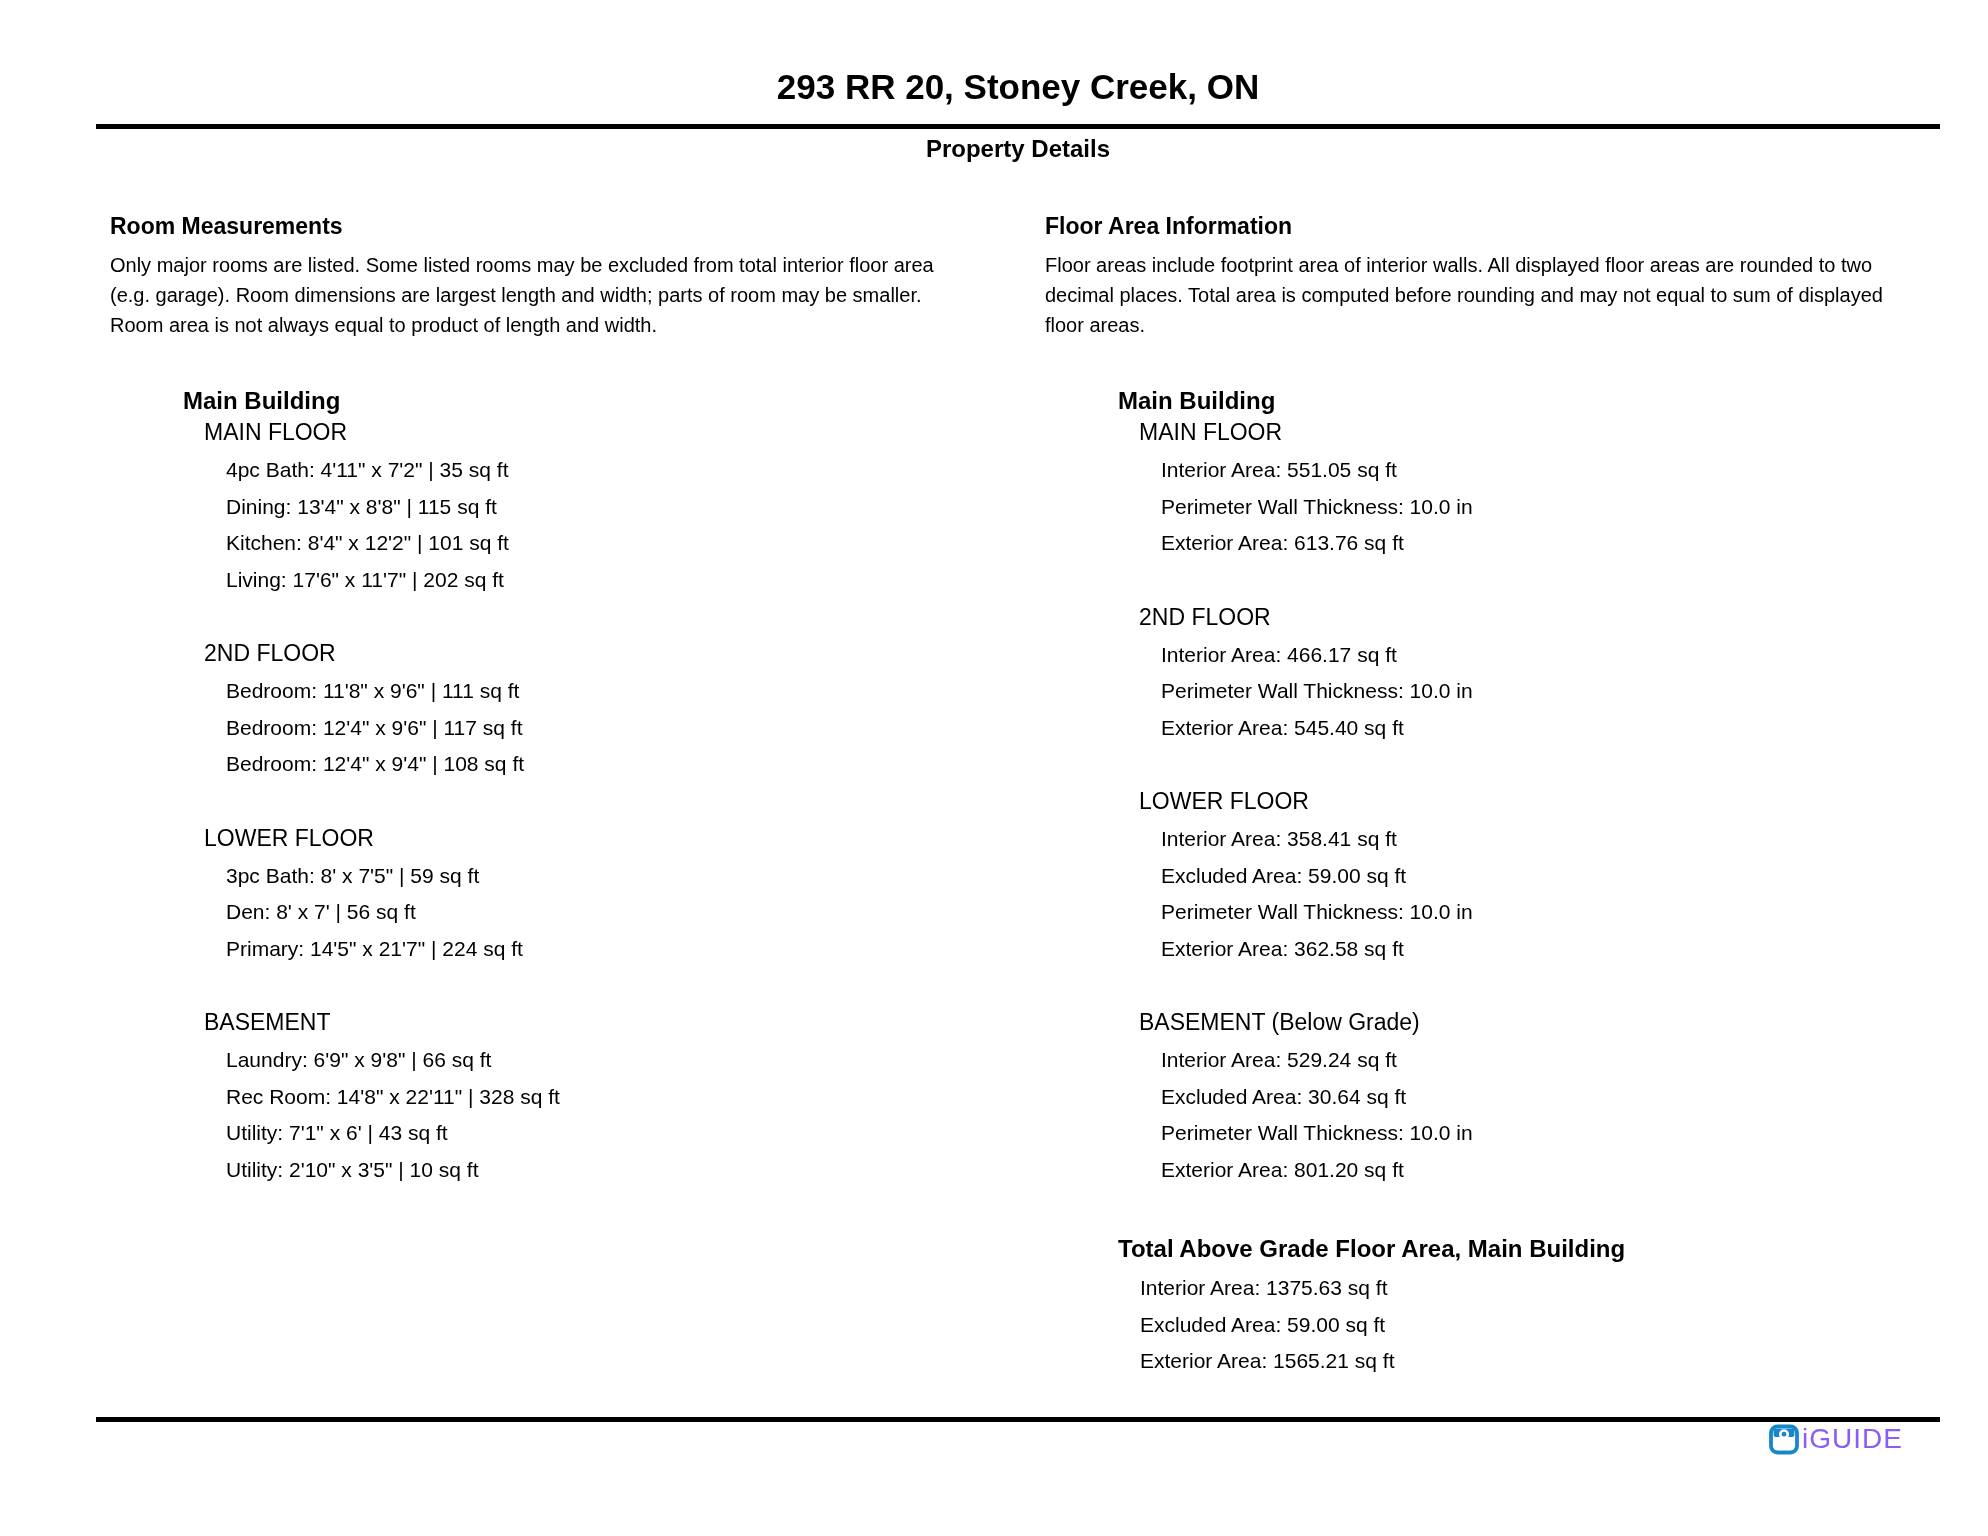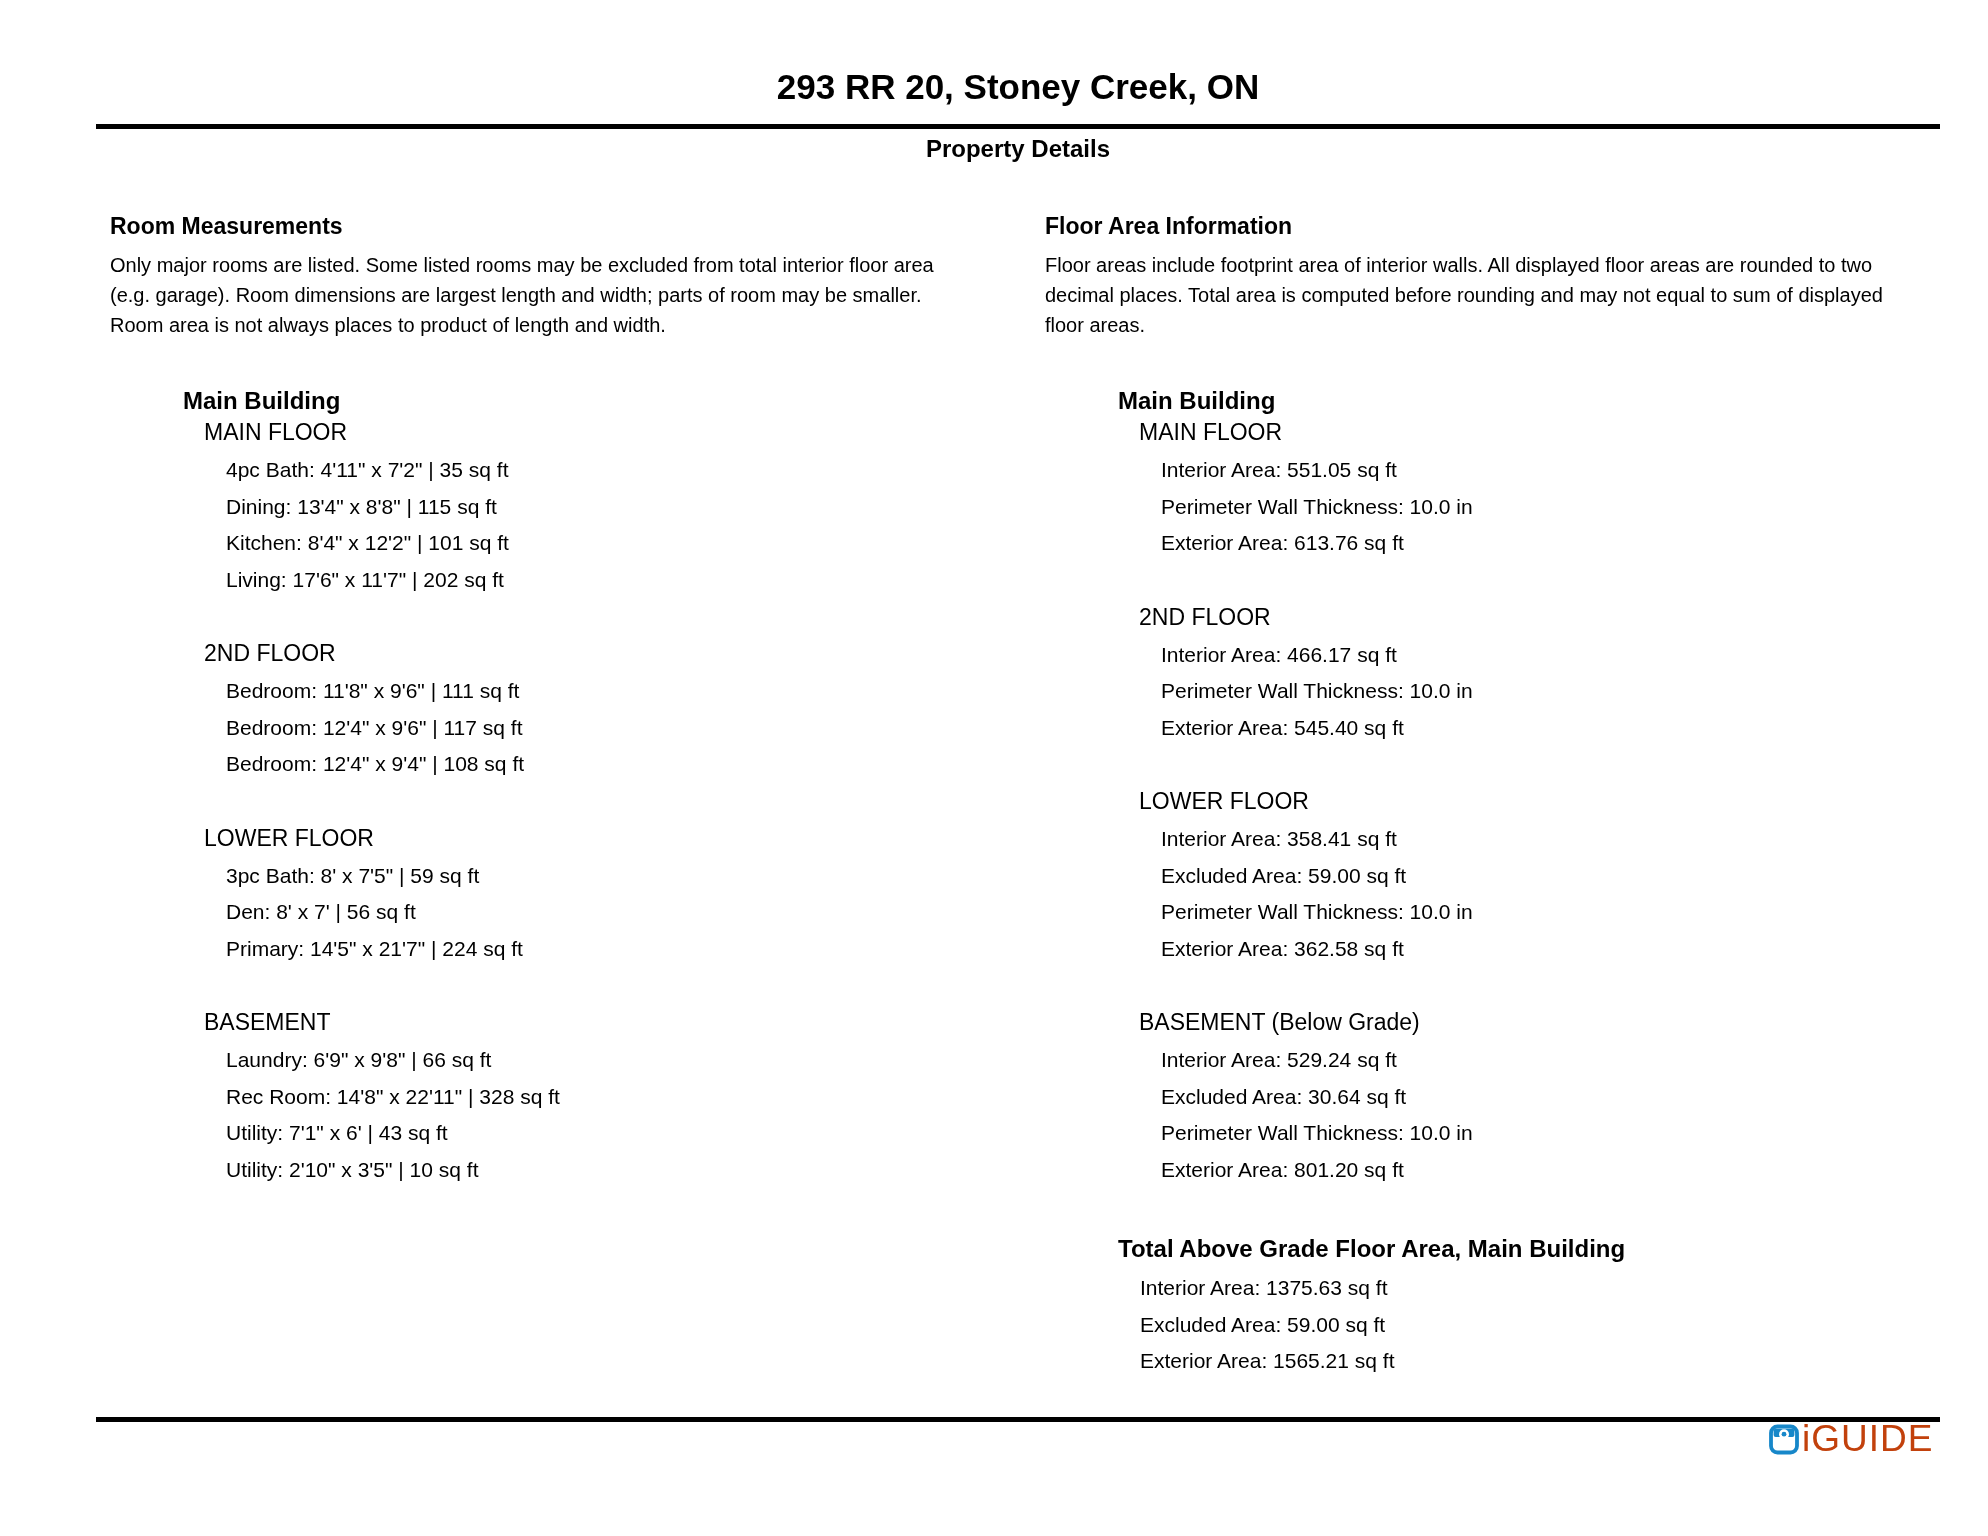--- a/index.html
+++ b/index.html
@@ -51,39 +51,39 @@
   .footer-text {
     position:absolute; top:1432px; left:76px;
     font-size:18px; line-height:24px; white-space:nowrap;
   }
   .logo {
     position:absolute; top:1423px; left:1745px;
     display:flex; align-items:center;
   }
   .logo-icon { display:block; }
   .logo-text {
-    font-size:37px; line-height:32px; color:#c2410c;
+    font-size:28px; line-height:32px; color:#8b5cf6;
     letter-spacing:1px; margin-left:3px;text-align:center;
   }
 </style>
 </head>
 <body>
 
 <div class="page">
 
   <div class="doc-title">293 RR 20, Stoney Creek, ON</div>
   <div class="rule-top"></div>
   <div class="doc-subtitle">Property Details</div>
 
   <div class="col col-left">
     <div class="col-heading">Room Measurements</div>
     <div class="col-desc">
       <div class="desc-line">Only major rooms are listed. Some listed rooms may be excluded from total interior floor area</div>
       <div class="desc-line">(e.g. garage). Room dimensions are largest length and width; parts of room may be smaller.</div>
-      <div class="desc-line">Room area is not always places to product of length and width.</div>
+      <div class="desc-line">Room area is not always equal to product of length and width.</div>
     </div>
 
     <div class="building">
       <div class="building-name">Main Building</div>
 
       <div class="floor">
         <div class="floor-name">MAIN FLOOR</div>
         <div class="floor-list">
           <div class="floor-item">4pc Bath: 4'11" x 7'2" | 35 sq ft</div>
           <div class="floor-item">Dining: 13'4" x 8'8" | 115 sq ft</div>

